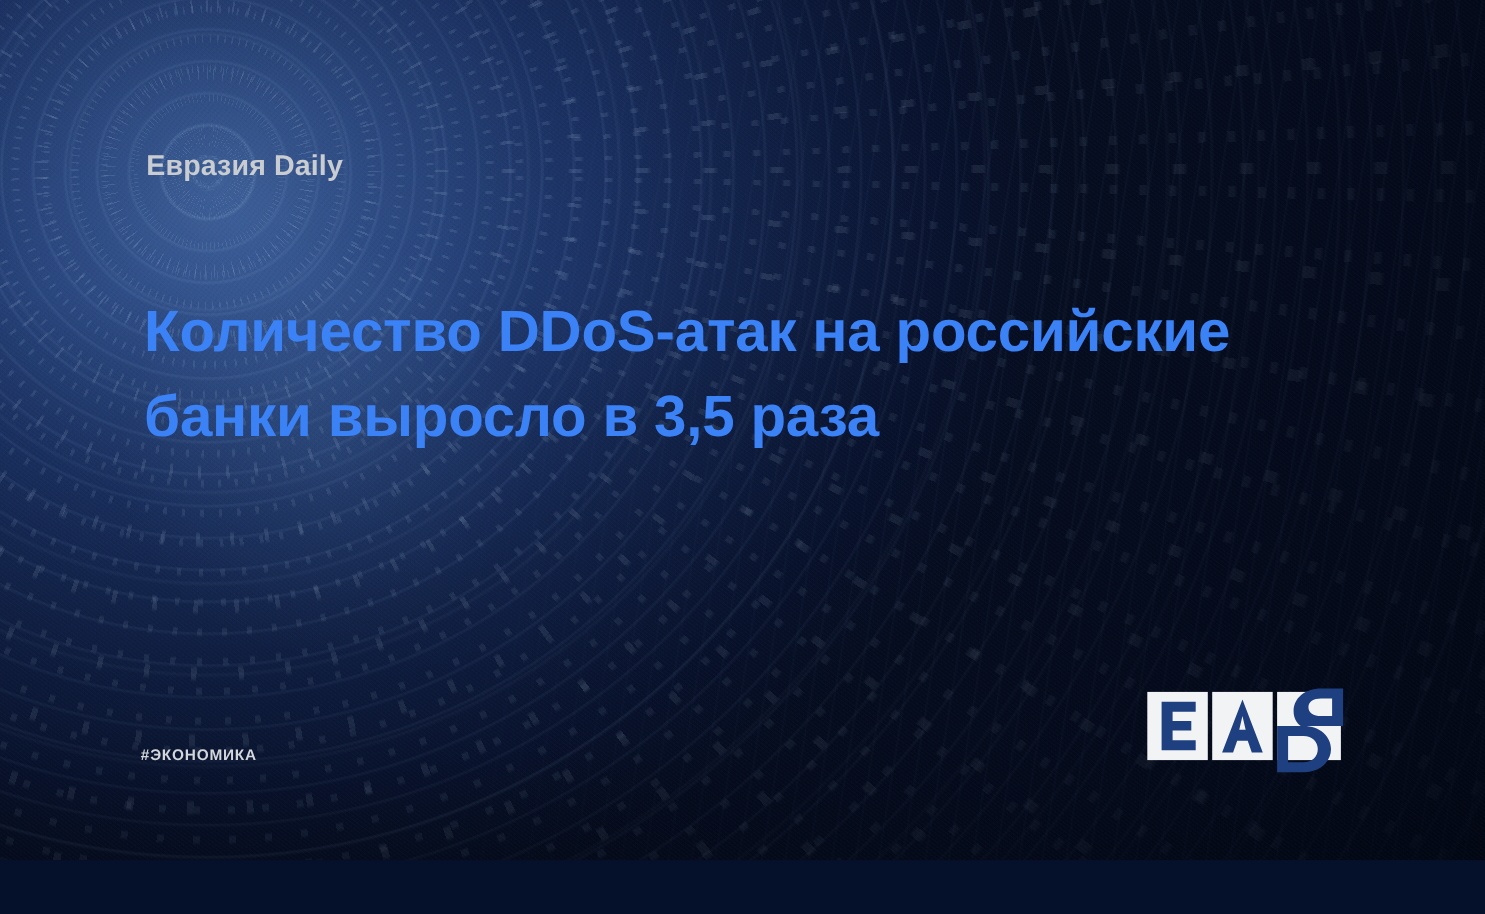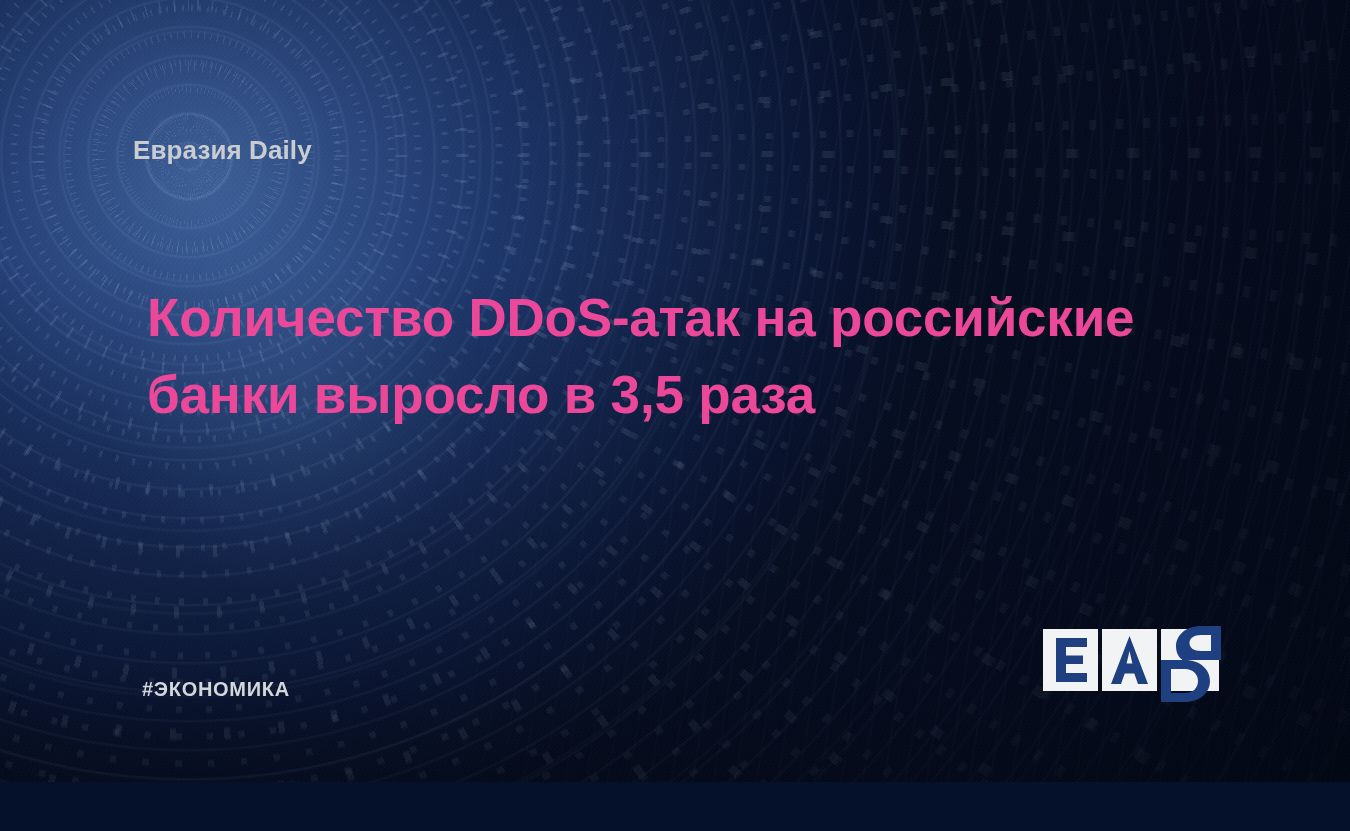--- a/index.html
+++ b/index.html
@@ -159,38 +159,38 @@
     color: #c9ccd1;
     line-height: 1.2;
     white-space: nowrap;
   }
 
   .headline {
     position: absolute;
     left: 131px;
     top: 263px;
     width: 1040px;
-    margin: 16px;
+    margin: 0;
     font-size: 53px;
     font-weight: 700;
     line-height: 1.46;
     letter-spacing: -0.2px;
-    color: #ec4899;
+    color: #3b82f6;
   }
 
   .headline .line {
     display: block;
     white-space: nowrap;
   }
 
   .tag {
     position: absolute;
-    left: 142px;
+    left: 128px;
     top: 678px;
-    font-size: 20px;
+    font-size: 14px;
     font-weight: 700;
     letter-spacing: 0.7px;
     color: #d3d6da;
     white-space: nowrap;
   }
 
   
 
   .logo {
     position: absolute;

